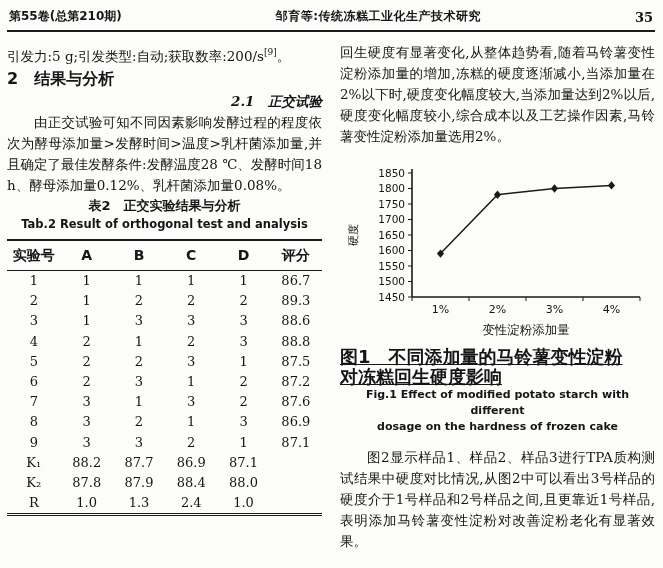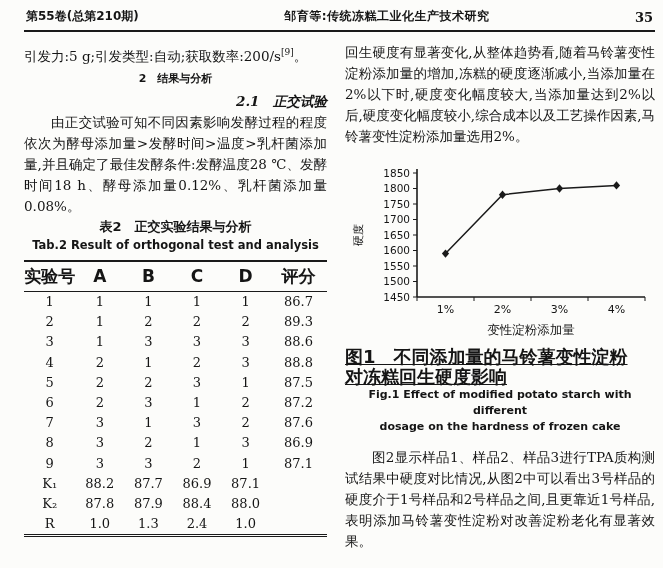--- a/index.html
+++ b/index.html
@@ -2,41 +2,41 @@
 <html><head>
 <meta charset="utf-8">
 <style>
   * { margin:0; padding:0; box-sizing:border-box; }
   html,body { width:663px; height:568px; overflow:hidden; }
   body {
     background:#fcfcfa;
     color:#151515;
     font-family:"DejaVu Serif", serif;
   }
-  .page { width:663px; height:436px; padding:4px 8px 0 24px; }
+  .page { width:663px; height:436px; padding:4px 8px 0 7px; }
 
   
   .header {
     display:flex; justify-content:space-between; align-items:flex-end;
     padding:4px 2px 5px 2px;
     border-bottom:2px solid #1a1a1a;
     font-family:"DejaVu Sans", sans-serif;
     font-size:12px; font-weight:bold;
   }
   .header .center { font-weight:bold; letter-spacing:0.5px; }
   .header .right { font-family:"DejaVu Serif", serif; font-size:13px; }
 
   
   .columns { display:flex; gap:18px; padding-top:10px; }
   .col { width:50%; font-size:13.5px; line-height:21px; text-align:justify; }
 
   .para { text-indent:2em; }
   .h2 {
     font-family:"DejaVu Sans", sans-serif; font-weight:bold;
-    font-size:11px; line-height:23px; text-align:center;
+    font-size:16px; line-height:23px; text-align:left;
   }
   .h3 {
     font-style:italic; font-weight:bold;
     font-size:13.5px; line-height:22px; text-align:right;
   }
   sup { font-size:9px; }
 
   
   .tbl-title-zh {
     text-align:center; font-family:"DejaVu Sans", sans-serif;
@@ -45,21 +45,21 @@
   .tbl-title-en {
     text-align:center; font-family:"DejaVu Sans", sans-serif;
     font-weight:bold; font-size:11.5px; line-height:17px; margin-bottom:6px;
   }
   table.orth {
     width:100%; border-collapse:collapse;
     border-top:2px solid #1a1a1a; border-bottom:3px double #1a1a1a;
     font-size:13px;
   }
   table.orth th {
-    font-family:"DejaVu Sans", sans-serif; font-weight:bold; font-size:17px;
+    font-family:"DejaVu Sans", sans-serif; font-weight:bold; font-size:14px;
     padding:4px 0 4px 0; border-bottom:1.5px solid #1a1a1a; text-align:center;
   }
   table.orth td { text-align:center; padding:1.6px 0; font-size:13px; line-height:17px; }
   table.orth td:first-child, table.orth th:first-child { width:17%; }
 
   
   .figure-box { margin:14px 0 2px 6px; }
   svg text { font-family:"DejaVu Sans", sans-serif; fill:#151515; }
   .fig-cap-zh {
     text-align:left; font-family:"DejaVu Sans", sans-serif;

